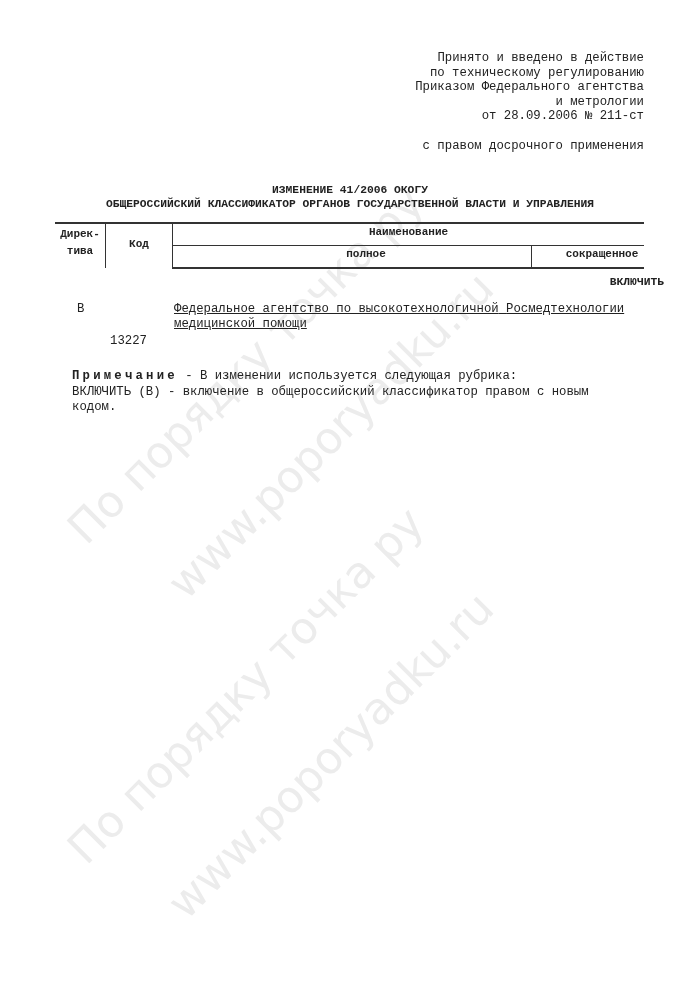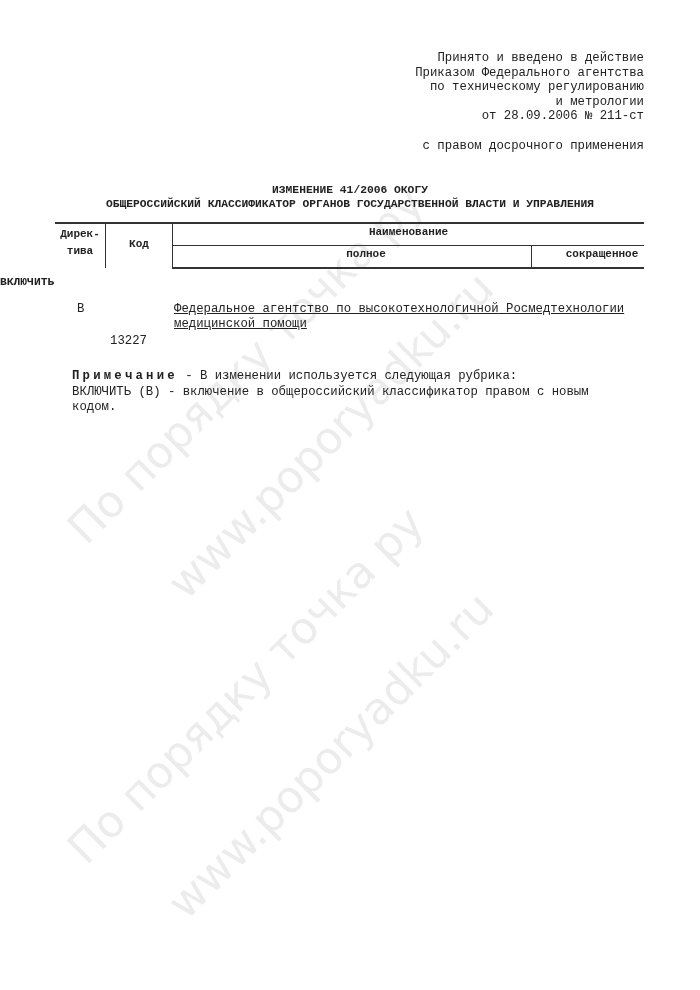--- a/index.html
+++ b/index.html
@@ -10,42 +10,42 @@
   .content { position:absolute; left:0; top:0; width:700px; height:990px; z-index:1; }
   .approval { position:absolute; right:56px; top:51px; text-align:right; font-size:12.3px; line-height:14.6px; }
   .approval div { white-space:pre; }
   .titles { position:absolute; left:0; width:700px; top:183px; text-align:center; font-weight:bold; font-size:11.3px; line-height:14px; }
   table.hdr { position:absolute; left:55px; top:222px; width:589px; border-collapse:collapse; font-size:11px; font-weight:bold; }
   table.hdr td { border-left:1.5px solid #333; padding:0; text-align:center; vertical-align:top; height:19px; }
   table.hdr tr:first-child td { border-top:2px solid #333; }
   table.hdr tr:last-child td { border-bottom:2px solid #333; }
   table.hdr td.first { border-left:none; }
   table.hdr td.sub { border-top:1.5px solid #333;padding-left:28px; }
-  .section { position:absolute; left:0; width:664px; top:276px; text-align:left; font-weight:bold; font-size:11.3px; }
+  .section { position:absolute; left:0; width:664px; top:276px; text-align:right; font-weight:bold; font-size:11.3px; }
   .entry { position:absolute; top:302px; font-size:12.3px; line-height:15px; }
   .e-dir { left:77px; }
   .e-code { left:110px;margin-top:32px; }
   .e-name { left:174px; width:470px;text-decoration:underline; }
   .note { position:absolute; left:72px; top:369px; font-size:12.3px; line-height:15.5px; width:560px; }
   .note-label { font-weight:bold; letter-spacing:3.2px; }
 </style>
 </head>
 <body>
 
 <div class="wm" style="left:60px; top:520px;">По порядку точка ру</div>
 <div class="wm" style="left:160px; top:575px;">www.poporyadku.ru</div>
 <div class="wm" style="left:60px; top:840px;">По порядку точка ру</div>
 <div class="wm" style="left:160px; top:895px;">www.poporyadku.ru</div>
 
 <div class="content">
 
   <div class="approval">
     <div>Принято и введено в действие</div>
+    <div>по техническому регулированию</div>
     <div>Приказом Федерального агентства</div>
-    <div>по техническому регулированию</div>
     <div>и метрологии</div>
     <div>от 28.09.2006 № 211-ст</div>
     <div style="height:15px"></div>
     <div>с правом досрочного применения</div>
   </div>
 
   <div class="titles">
     <div>ИЗМЕНЕНИЕ 41/2006 ОКОГУ</div>
     <div>ОБЩЕРОССИЙСКИЙ КЛАССИФИКАТОР ОРГАНОВ ГОСУДАРСТВЕННОЙ ВЛАСТИ И УПРАВЛЕНИЯ</div>
   </div>

